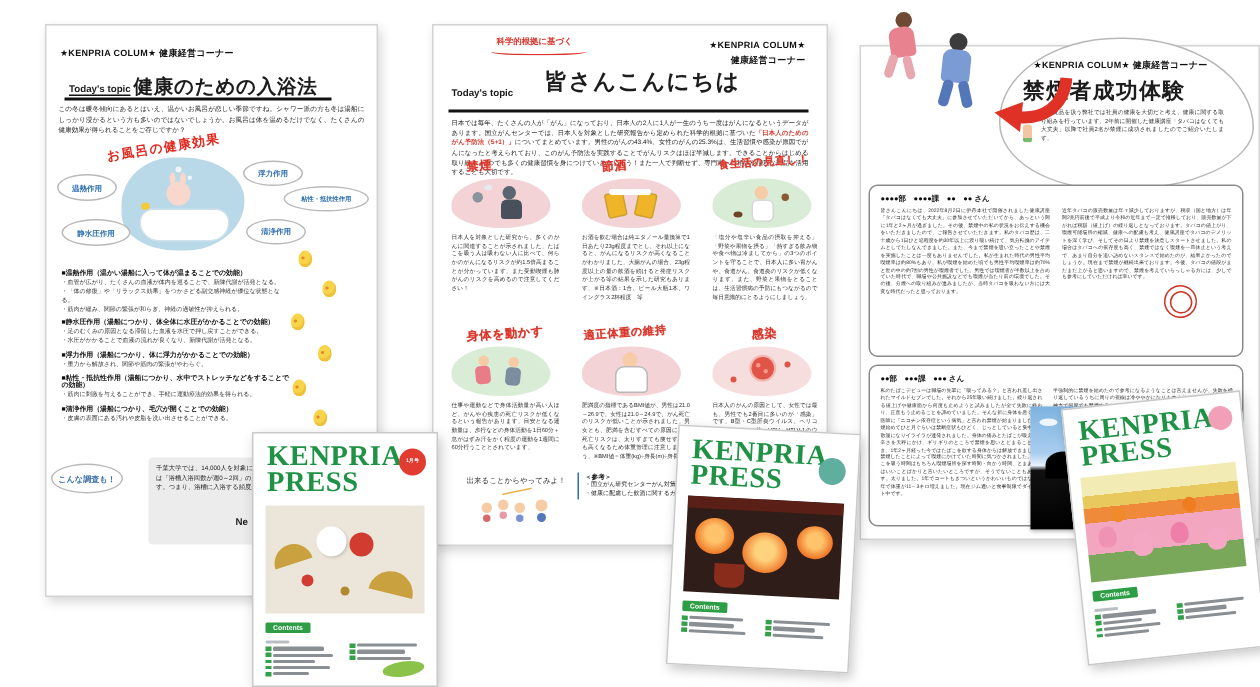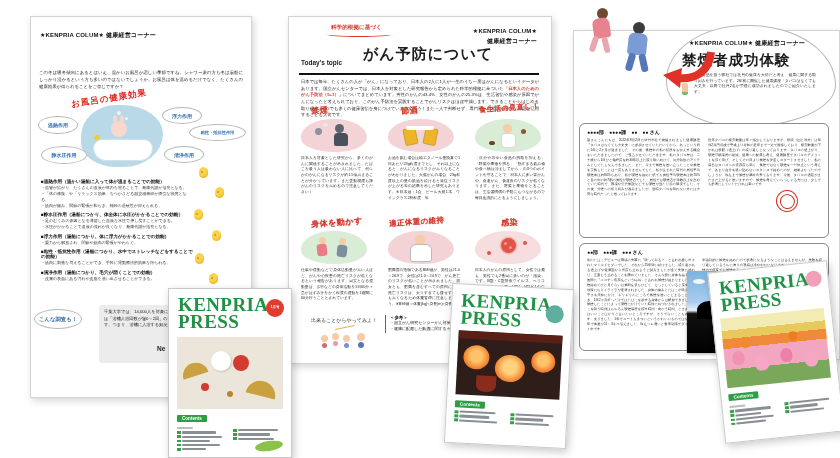--- a/index.html
+++ b/index.html
@@ -34,20 +34,24 @@
   .seal{position:absolute;width:20px;height:20px;border:1.6px solid #cf3326;border-radius:50%;color:#cf3326;font-size:3px;display:flex;align-items:center;justify-content:center;transform:rotate(8deg);}
   .seal-inner{width:13px;height:13px;border:.8px solid #cf3326;border-radius:50%;}
 </style>
 </head>
 <body>
 
 <div class="canvas">
 
   <div class="page" style="left:30px;top:16px;width:220px;height:380px;">
     <div class="abs hdr" style="left:9px;top:14px;">★KENPRIA COLUM★ 健康経営コーナー</div>
+    <div class="abs" style="left:12px;top:32px;width:178px;border-bottom:2px solid #111;height:16px;">
+      <span class="abs b" style="left:3px;top:7px;font-size:6.5px;border-bottom:.6px solid #111;">Today's topic</span>
+      <span class="abs b" style="left:46px;top:0;font-size:13px;letter-spacing:.5px;">健康のための入浴法</span>
+    </div>
     <div class="abs small" style="left:8px;top:53px;width:204px;">この冬は暖冬傾向にあるとはいえ、温かいお風呂が恋しい季節ですね。シャワー派の方も冬は湯船にしっかり浸かるという方も多いのではないでしょうか。お風呂は体を温めるだけでなく、たくさんの健康効果が得られることをご存じですか？</div>
 
     <div class="abs b" style="left:40px;top:76px;font-size:8.5px;color:#e0281e;transform:rotate(-9deg);letter-spacing:1px;font-weight:900;">お風呂の健康効果</div>
     <div class="abs" style="left:50px;top:88px;width:82px;height:62px;background:#b9d8e8;border-radius:46% 54% 52% 48%/55% 50% 58% 42%;">
       <div class="abs" style="left:36px;top:6px;width:4px;height:4px;background:#eef6fb;border-radius:50%;"></div>
       <div class="abs" style="left:44px;top:12px;width:3px;height:3px;background:#eef6fb;border-radius:50%;"></div>
       <div class="abs" style="left:30px;top:16px;width:16px;height:16px;background:#f8d7cd;border-radius:50%;">
         <div class="abs" style="left:2px;top:-6px;width:4px;height:8px;background:#f8d7cd;border-radius:50%;"></div>
         <div class="abs" style="left:9px;top:-6px;width:4px;height:8px;background:#f8d7cd;border-radius:50%;"></div>
       </div>
@@ -92,21 +96,21 @@
 
   <div class="page" style="left:288px;top:16px;width:262px;height:346px;">
     <div class="abs hdr" style="right:14px;top:10px;text-align:right;line-height:1.6;">
       <div>★KENPRIA COLUM★</div>
       <div>健康経営コーナー</div>
     </div>
     <div class="abs b" style="left:42px;top:7px;font-size:5.6px;color:#d9352b;">科学的根拠に基づく</div>
     <div class="abs" style="left:38px;top:15px;width:64px;height:4px;border-bottom:1px solid #d9352b;border-radius:0 0 100% 100%;"></div>
     <div class="abs" style="left:10px;top:20px;width:240px;height:36px;border-bottom:2.5px solid #111;">
       <span class="abs b" style="left:2px;top:22px;font-size:6.5px;">Today's topic</span>
-      <span class="abs b" style="left:64px;top:8px;font-size:15px;letter-spacing:1px;">がん予防について</span>
+      <span class="abs b" style="left:64px;top:8px;font-size:15px;letter-spacing:1px;">皆さんこんにちは</span>
     </div>
     <div class="abs" style="left:12px;top:62px;width:238px;font-size:4.3px;line-height:1.55;text-align:justify;">
       <span>日本では毎年、たくさんの人が「がん」になっており、日本人の2人に1人が一生のうち一度はがんになるというデータがあります。国立がんセンターでは、日本人を対象とした研究報告から定められた科学的根拠に基づいた</span><span class="b" style="color:#d9352b;">「日本人のためのがん予防法（5+1）」</span><span>についてまとめています。男性のがんの43.4%、女性のがんの25.3%は、生活習慣や感染が原因でがんになったと考えられており、このがん予防法を実践することでがんリスクはほぼ半減します。できることからはじめる取り組み、1つでも多くの健康習慣を身につけていきましょう！また一人で判断せず、専門家への相談や便利な商品を活用することも大切です。</span>
     </div>
 
     <div class="stamp" style="left:22px;top:88px;">禁煙</div>
     <div class="cloud" style="left:12px;top:102px;width:66px;height:33px;background:#f3d3d6;">
       <div class="abs" style="left:14px;top:9px;width:7px;height:7px;background:#8b939c;border-radius:50%;"></div>
       <div class="abs" style="left:34px;top:5px;width:9px;height:9px;background:#5b6570;border-radius:50%;"></div>
       <div class="abs" style="left:33px;top:14px;width:14px;height:13px;background:#47505b;border-radius:4px 4px 2px 2px;"></div>

